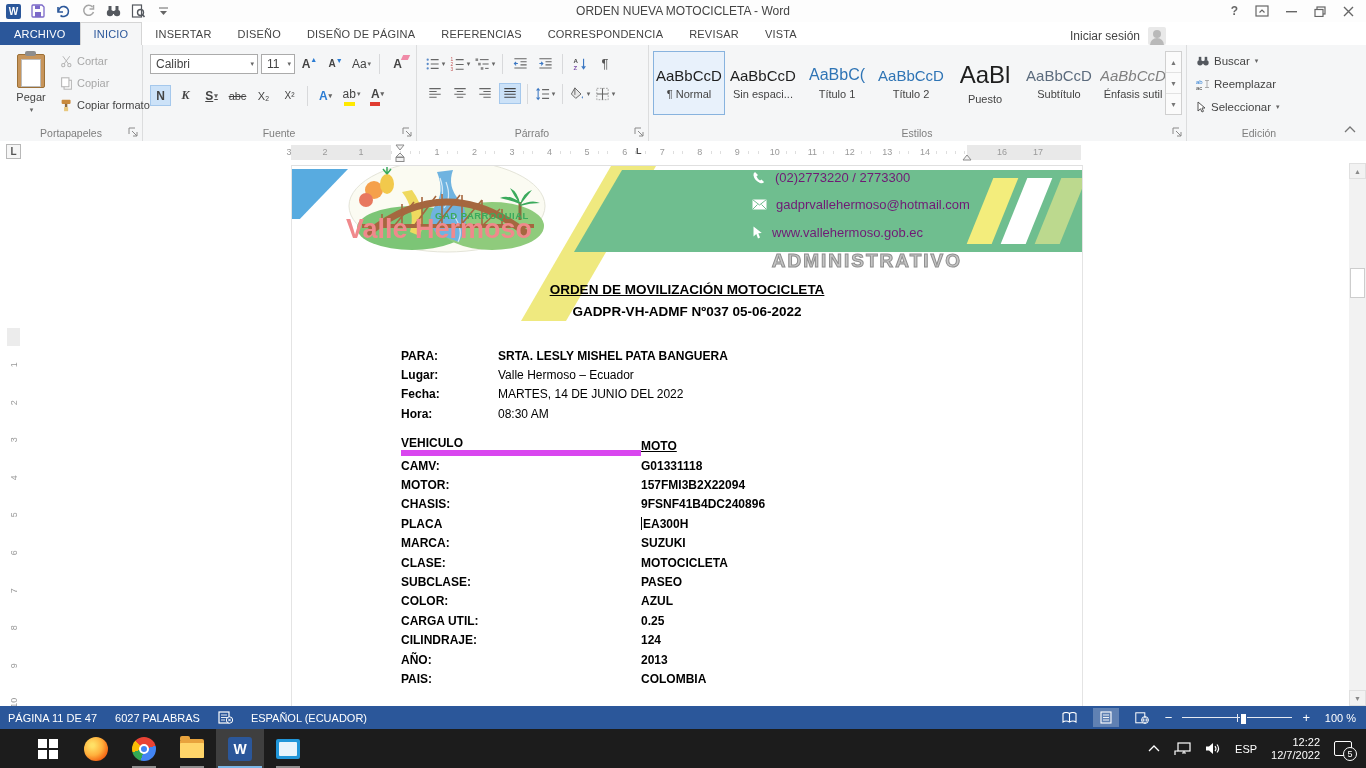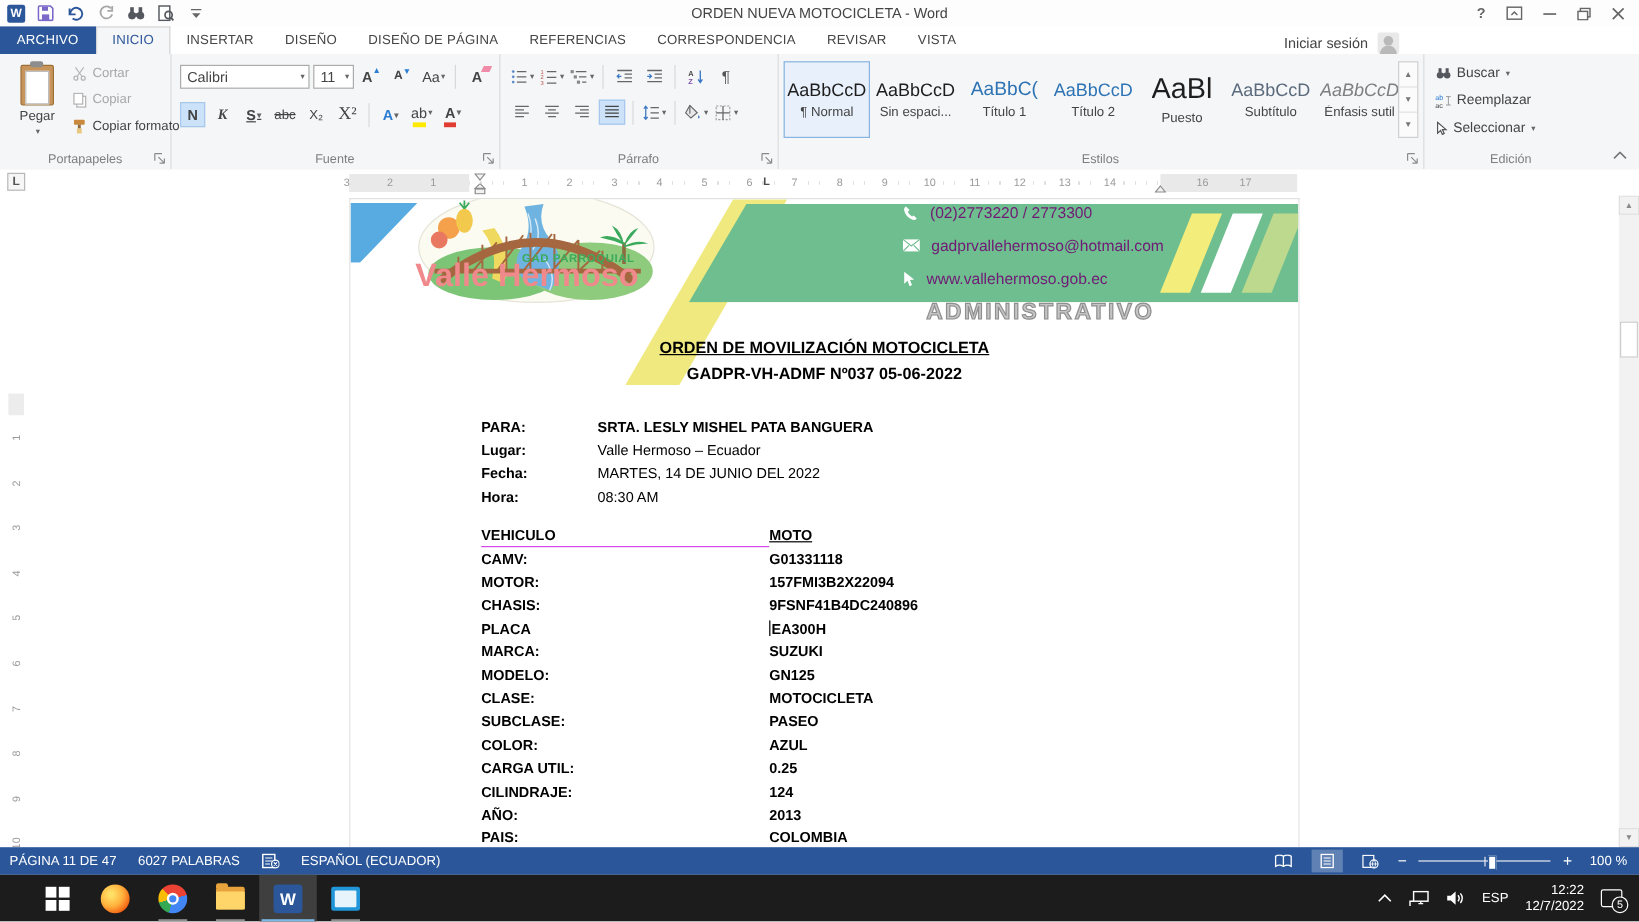--- a/index.html
+++ b/index.html
@@ -123,21 +123,21 @@
     font-weight:700;text-decoration:underline;color:#000;}
   .doc-sub{position:absolute;top:138px;left:0;width:100%;text-align:center;font-size:13.5px;font-weight:700;color:#000;}
   .recip{position:absolute;left:109px;top:180px;}
   .veh{position:absolute;left:109px;top:270px;}
   .drow{height:19.4px;display:flex;align-items:center;font-size:12px;color:#000;}
   .recip .dlabel{width:97px;font-weight:700;}
   .veh .dlabel{width:240px;font-weight:700;}
   .veh .dvalue{font-weight:700;}
   .dvalue.bv{font-weight:700;}
   .vehhdr{height:20px;display:flex;align-items:center;font-size:12px;font-weight:700;}
-  .vehhdr .hl{width:240px;border-bottom:1px solid #d946ef;align-self:stretch;display:flex;align-items:center;}
+  .vehhdr .hl{width:240px;border-bottom:6px solid #d946ef;align-self:stretch;display:flex;align-items:center;}
   .vehhdr .hv{text-decoration:underline;}
   .caret{display:none;width:1px;height:13px;background:#000;margin-right:1px;}
   .caret.show{display:inline-block;}
   
   .vsb{position:absolute;right:0;top:0;width:17px;height:543px;background:#F2F2F2;}
   .vsb .btn{position:absolute;left:0;width:17px;height:16px;display:flex;align-items:center;
     justify-content:center;font-size:7px;color:#8A8A8A;background:#F2F2F2;border:1px solid #E0E0E0;box-sizing:border-box;}
   .vsb .up{top:0;} .vsb .dn{bottom:0;}
   .thumb{position:absolute;left:1px;top:105px;width:15px;height:30px;background:#FFF;border:1px solid #CDCDCD;box-sizing:border-box;}
   
@@ -388,21 +388,21 @@
         <div class="fbtn" style="text-decoration:underline;">
             <span>S</span>
             <span class="caret-d" style="text-decoration:none;">▾</span>
           </div>
         <div class="fbtn" style="text-decoration:line-through;font-weight:400;font-size:11px;">
             <span>abc</span>
           </div>
         <div class="fbtn" style="font-weight:400;font-size:11px;">
             <span>X₂</span>
           </div>
-        <div class="fbtn" style="font-weight:400;font-size:15px;font-family:Liberation Serif, serif;">
+        <div class="fbtn" style="font-weight:400;font-size:10px;">
             <span>X²</span>
           </div>
         <span class="sep"></span>
         <div class="fbtn" style="color:#2B7CD3;">
             <span>A</span>
             <span class="caret-d">▾</span>
           </div>
         <div class="fbtn" style="font-weight:400;position:relative;padding-bottom:4px;">
           <span>ab</span>
             <span class="caret-d">▾</span>
@@ -789,25 +789,20 @@
               <span class="caret show"></span>
               <span class="dvalue">EA300H</span>
             </div>
 
             <div class="drow">
               <span class="dlabel">MARCA:</span>
 
               <span class="dvalue">SUZUKI</span>
             </div>
 
-            <div class="drow">
-              <span class="dlabel">MODELO:</span>
-
-              <span class="dvalue">GN125</span>
-            </div>
 
             <div class="drow">
               <span class="dlabel">CLASE:</span>
 
               <span class="dvalue">MOTOCICLETA</span>
             </div>
 
             <div class="drow">
               <span class="dlabel">SUBCLASE:</span>
 

